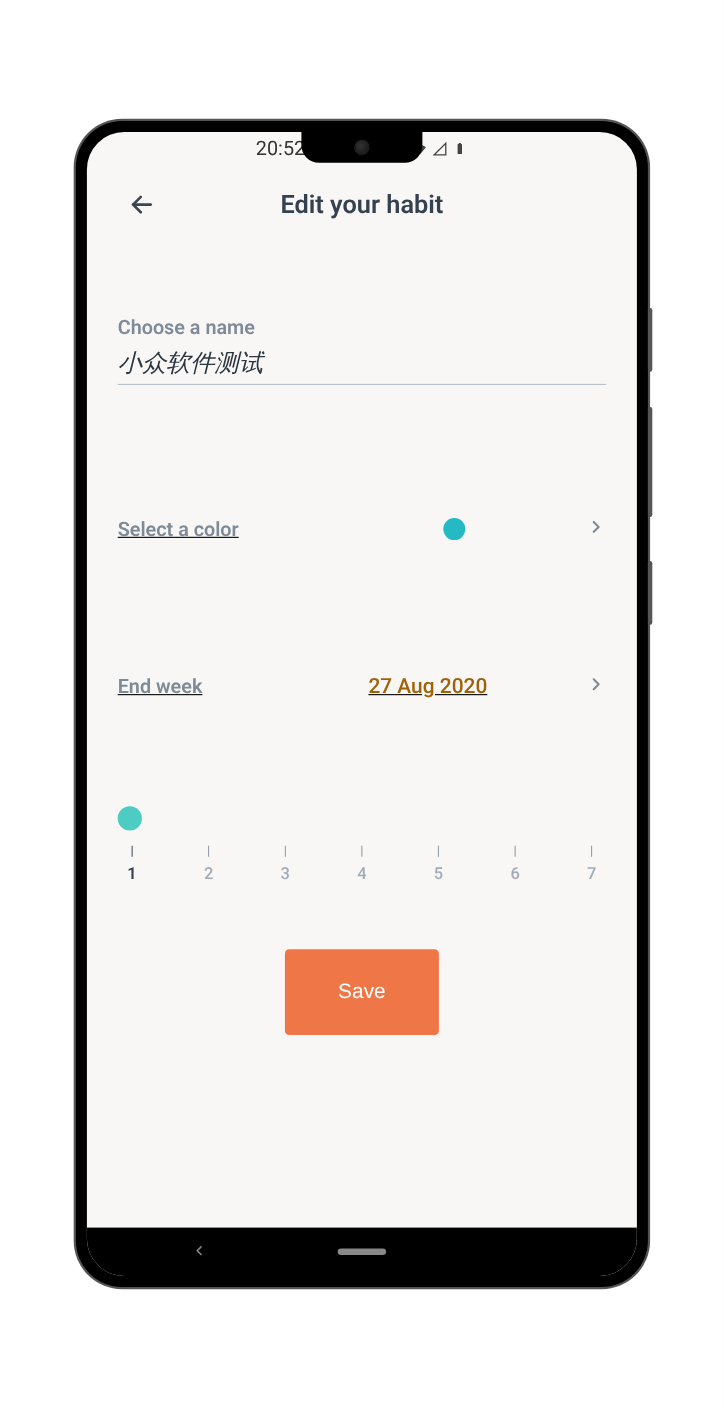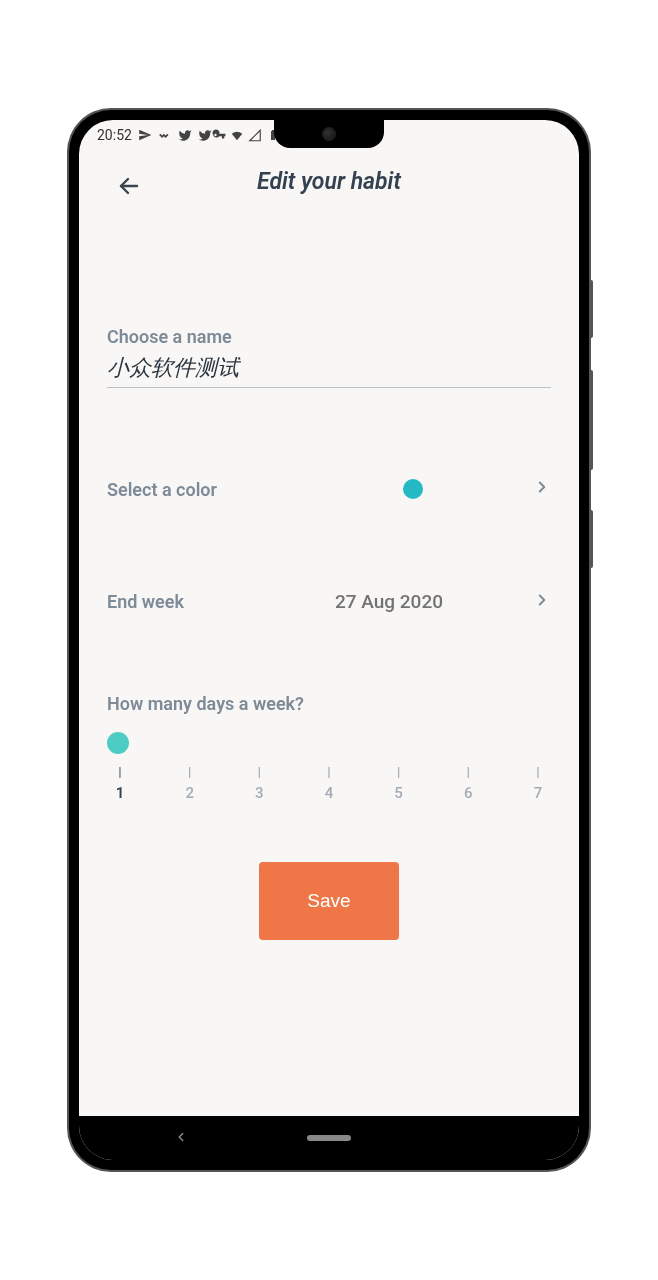--- a/index.html
+++ b/index.html
@@ -46,33 +46,33 @@
   }
   .camera {
     width: 14px; height: 14px; border-radius: 50%;
     background: radial-gradient(circle at 40% 40%, #333, #111);
     border:1px solid #222;
   }
   .status-bar {
     height: 30px;
     display: flex;
     align-items: center;
-    justify-content: flex-start;
+    justify-content: center;
     padding: 0 18px;
-    font-size: 14px;
+    font-size: 18px;
     color: #333;
   }
   .status-left { display:flex; align-items:center; gap:6px; }
   .status-right { display:flex; align-items:center; gap:4px; }
   .status-icon { width:14px; height:14px; display:inline-flex; align-items:center; justify-content:center; }
   .header {
     display: flex;
+    align-items: center;
     padding: 18px 16px 12px 32px;
     position: relative;
-    font-style: italic;
   }
   .back-btn {
     width: 36px; height: 36px;
     display: flex; align-items: center; justify-content: center;
     color: #3a4550;
     cursor: pointer;
   }
   .title {
     position: absolute;
     left: 0; right: 0;
@@ -86,50 +86,51 @@
     flex: 1;
     padding: 0 28px;
     display: flex;
     flex-direction: column;
   }
   .field-label {
     font-size: 18px;
     font-weight: 600;
     color: #7d8a97;
   }
-  .name-block { margin-top: 110px; }
+  .name-block { margin-top: 72px; }
   .name-input {
     font-size: 22px;
     color: #2b3641;
     padding: 8px 0 6px 0;
     border: none;
     border-bottom: 1px solid #b8c0c8;
     background: transparent;
     width: 100%;
     outline: none;
     font-style: italic;
   }
   .row {
     display: flex;
-    align-items: center;
+    align-items: flex-end;
     justify-content: space-between;
-    margin-top: 90px;
+    margin-top: 120px;
+    text-decoration: underline;
   }
   .row-label { font-size: 18px; font-weight: 600; color: #7d8a97; }
   .row-right { display:flex; align-items:center; gap: 110px; }
   .end-row-right { display:flex; align-items:center; gap: 90px; }
   .color-dot {
     width: 20px; height: 20px; border-radius: 50%;
     background: #25b9c4;
   }
   .chevron {
     color: #7d8a97;
   }
   .end-date-val {
-    font-size: 19px; color: #737373; font-weight: 500;
+    font-size: 19px; color: #a16207; font-weight: 500;
   }
   .days-block { margin-top: 80px; }
   .slider-wrap { position: relative; margin-top: 18px; height: 70px; }
   .slider-thumb {
     position: absolute;
     top: 0;
     width: 22px; height: 22px; border-radius: 50%;
     background: #4dccc4;
     left: 0;
   }
@@ -274,21 +275,20 @@
           <span class="end-date-val">27 Aug 2020</span>
           <span class="chevron">
             <svg viewBox="0 0 24 24" width="18" height="18" fill="none" stroke="#7d8a97" stroke-width="2.5" stroke-linecap="round" stroke-linejoin="round">
                 <polyline points="9 18 15 12 9 6"></polyline>
               </svg>
           </span>
         </div>
       </div>
 
       <div class="days-block">
-        <div class="field-label">How many days a week?</div>
         <div class="slider-wrap">
           <div class="slider-thumb"></div>
           <div class="ticks">
             <div class="tick active">
                 <span class="tick-mark">|</span>
                 <span class="tick-label">1</span>
               </div>
             <div class="tick">
                 <span class="tick-mark">|</span>
                 <span class="tick-label">2</span>

